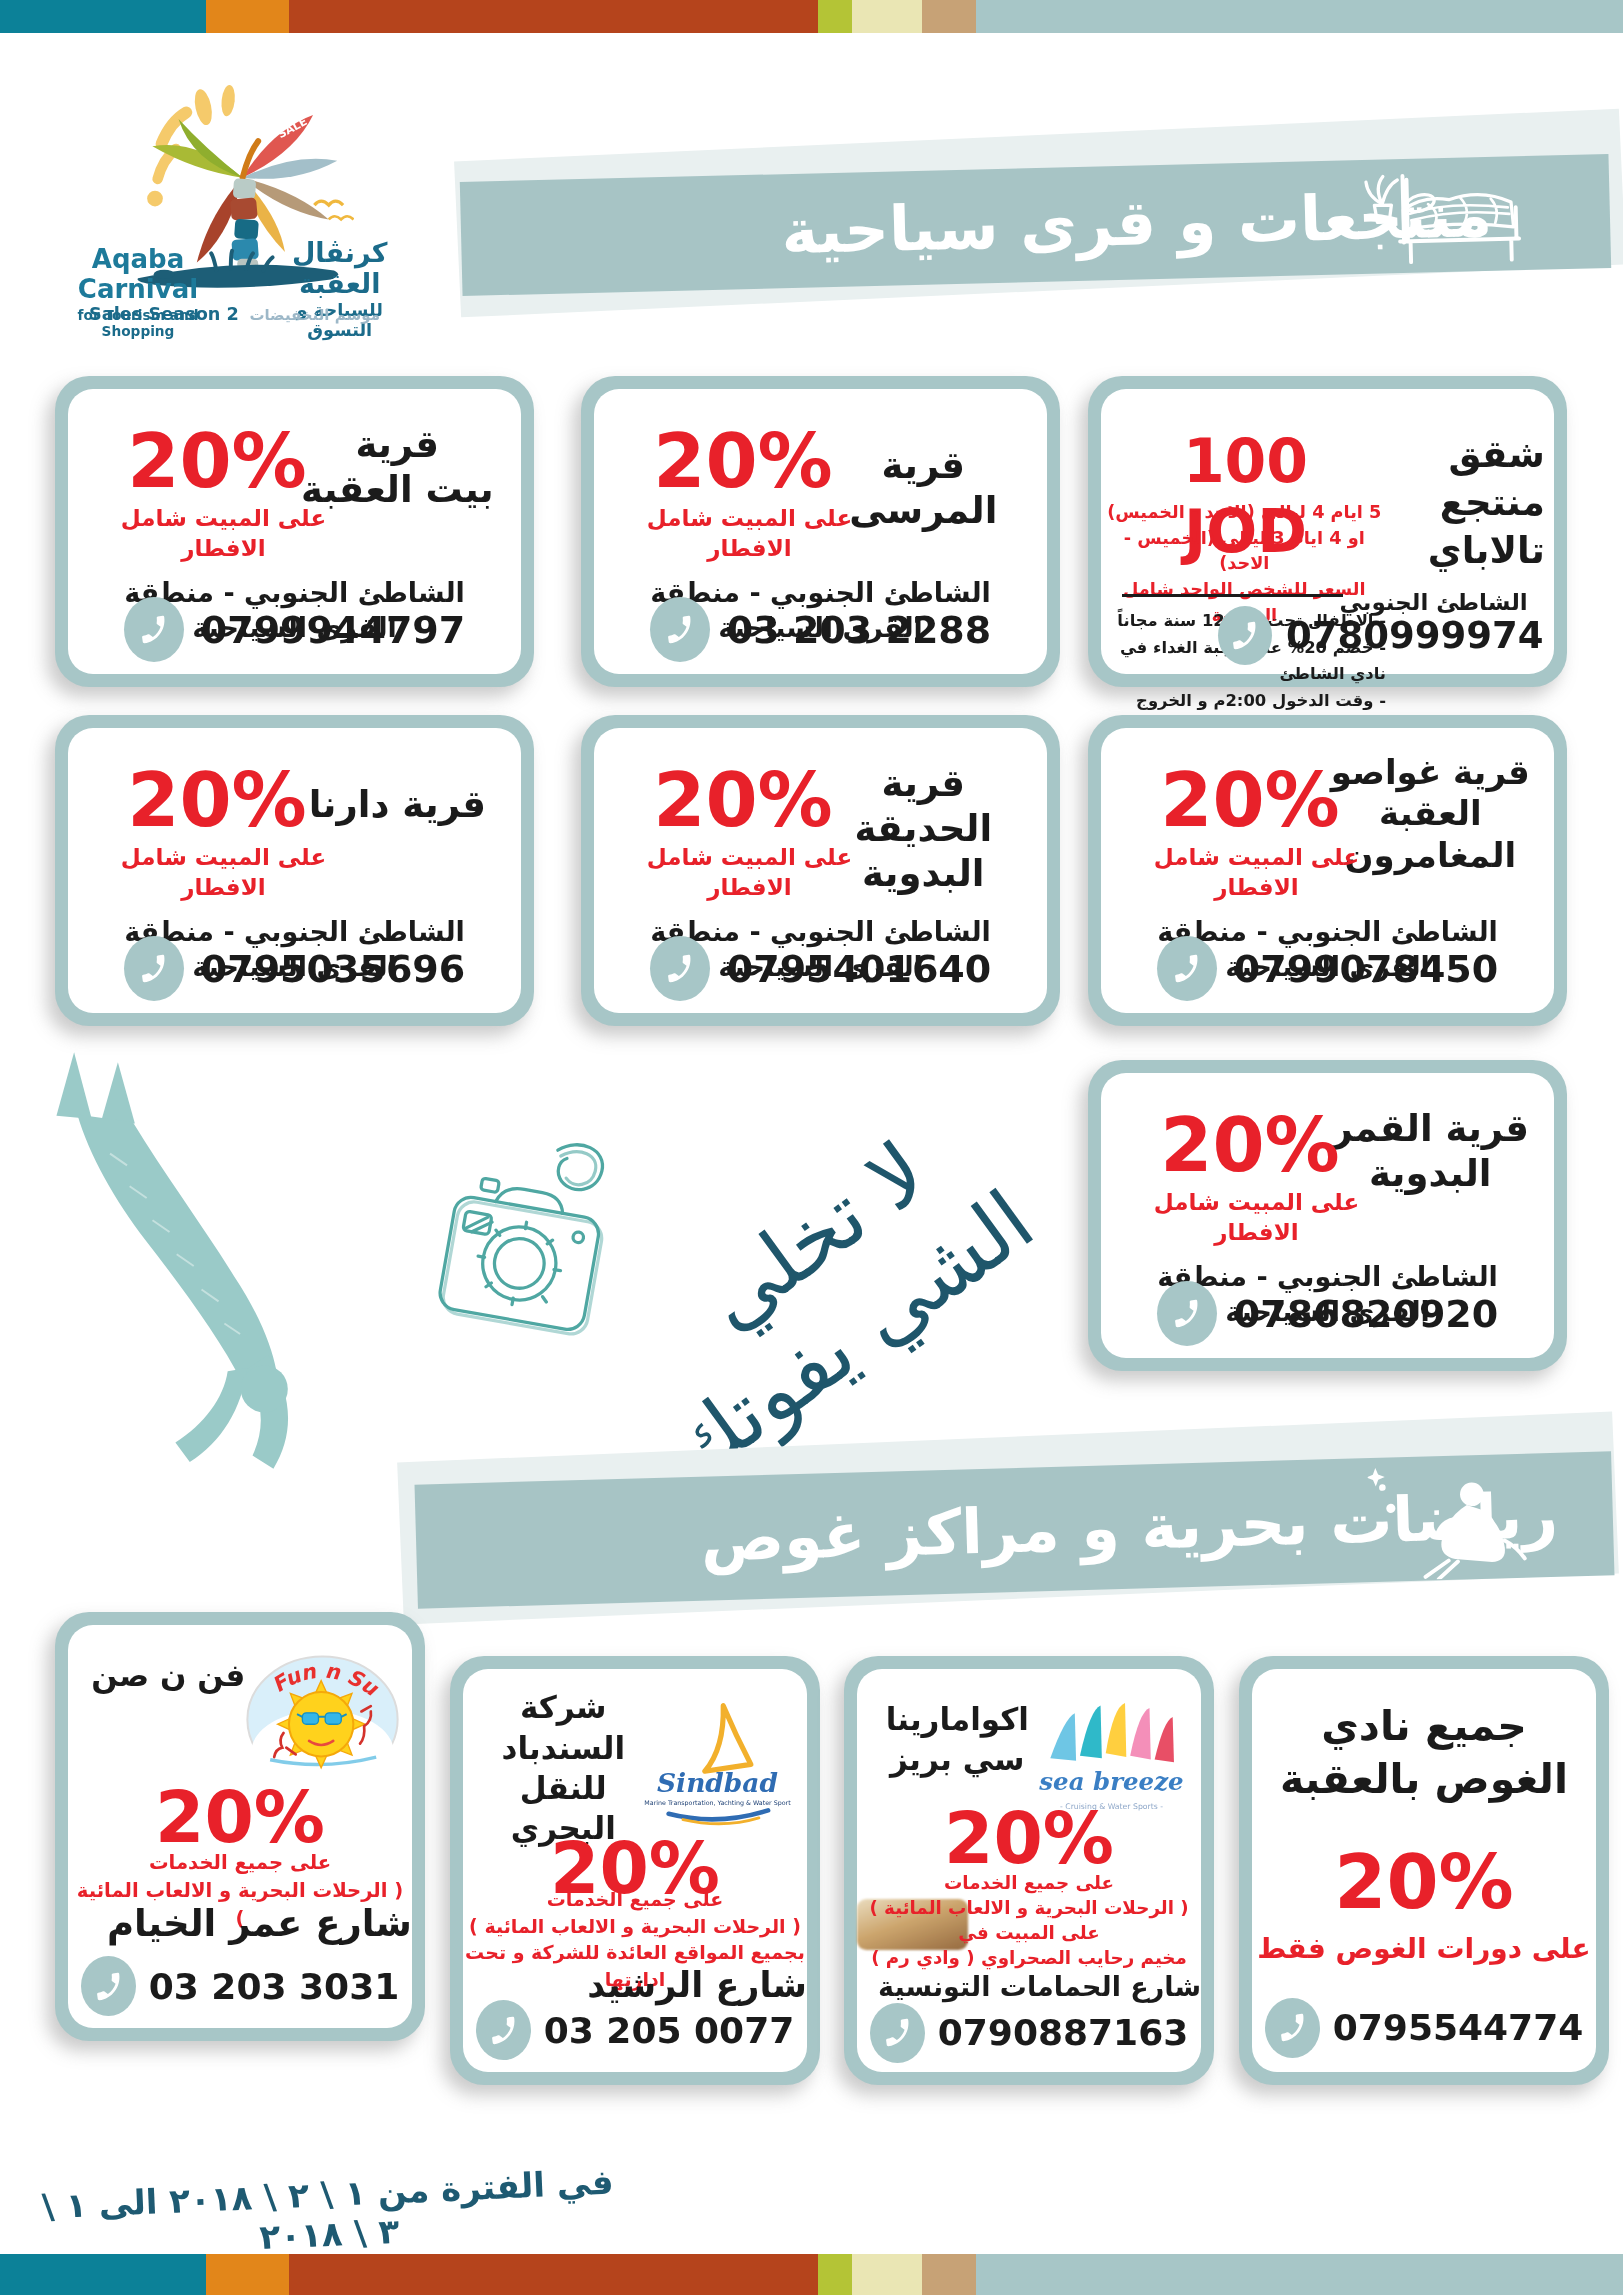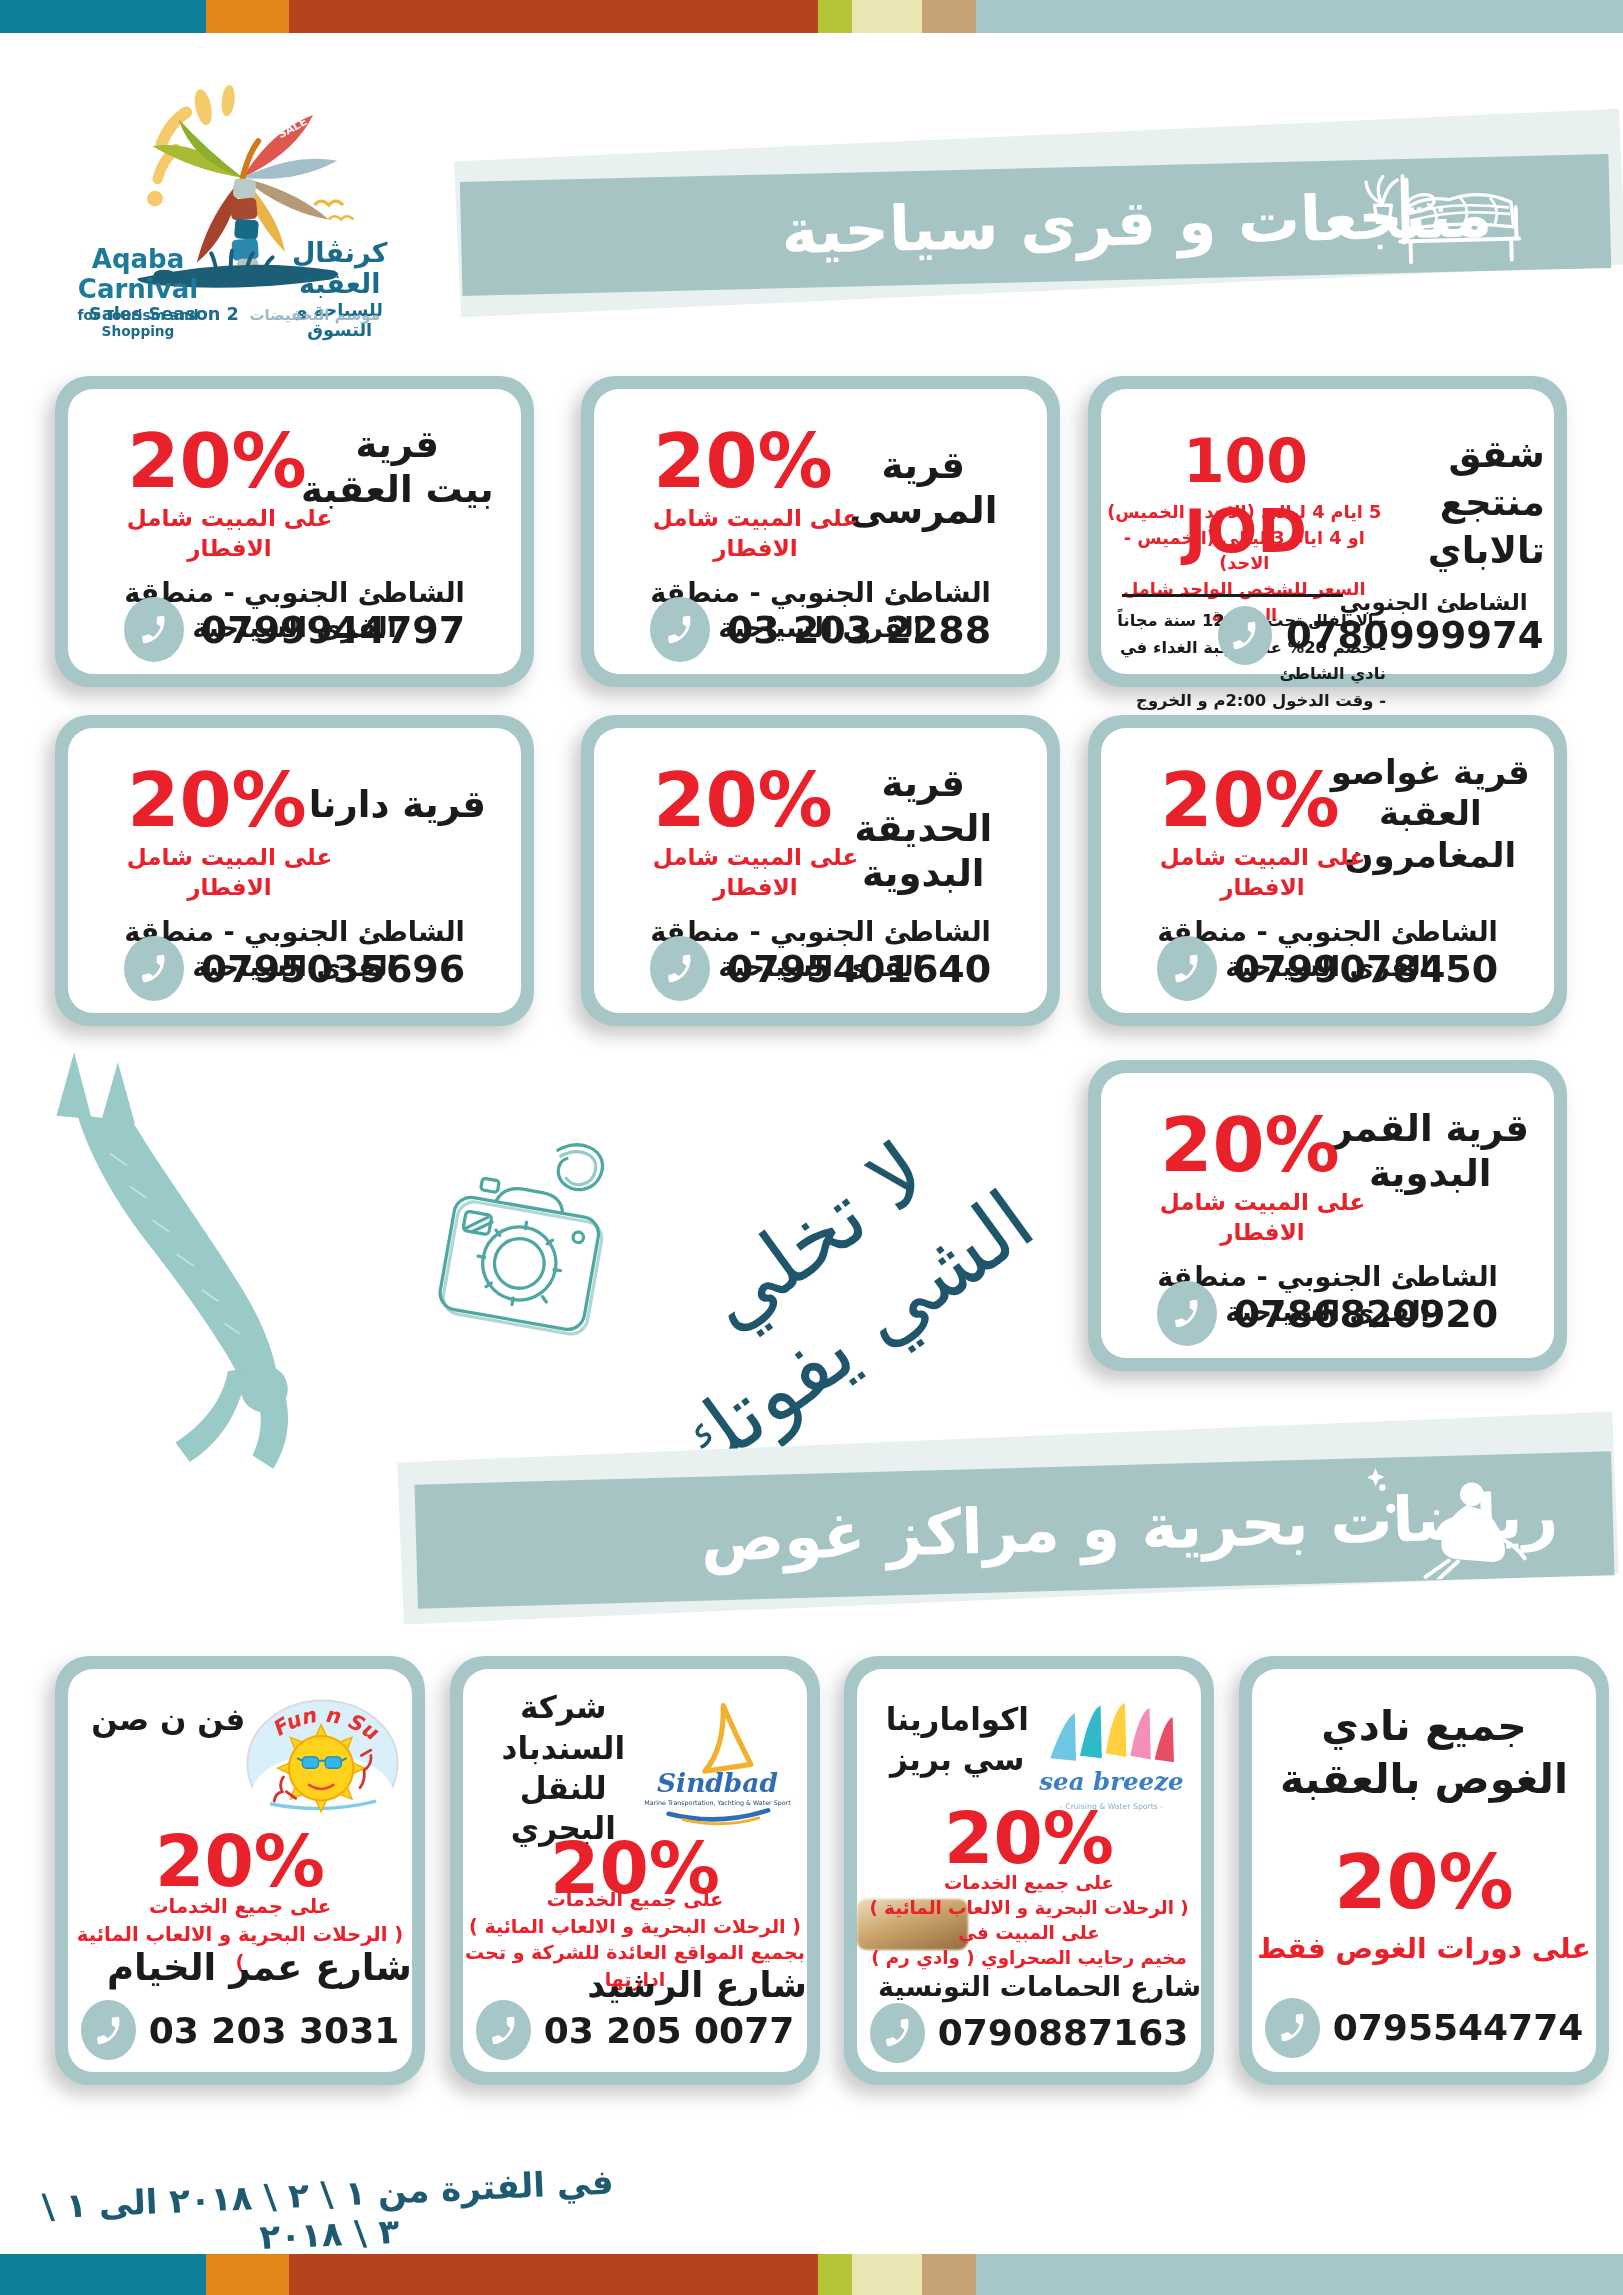--- a/index.html
+++ b/index.html
@@ -47,21 +47,21 @@
         box-shadow:-7.9px 9.2px 17px rgba(118,118,118,.38)}
   .cinner{position:relative;width:100%;height:100%;background:#fff;border-radius:25px}
   .rcard{width:479px;height:311px}
   .mcard{width:370px;height:429px}
   
   .rc-name{position:absolute;top:33px;right:15.7px;width:216px;text-align:center;font-weight:bold;
            font-size:37px;line-height:1.22;color:var(--ink);white-space:pre-line;direction:rtl}
   .rc-name.one{top:54px}
   .rc-name.tight{top:23.6px;font-size:34px}
   .rc-disc{position:absolute;top:27.5px;left:38px;width:222px;text-align:center;font-weight:bold;font-size:75px;color:var(--red)}
-  .rc-disc-note{position:absolute;top:115px;left:24px;width:275px;text-align:center;font-weight:bold;
+  .rc-disc-note{position:absolute;top:115px;left:18px;width:275px;text-align:center;font-weight:bold;
                 font-size:23px;color:var(--red);direction:rtl;line-height:1.3}
   .rc-loc{position:absolute;top:186px;left:13px;right:13px;text-align:center;font-weight:bold;
           font-size:27px;color:var(--ink);direction:rtl;line-height:1.3}
   .rc-phone{position:absolute;bottom:11.8px;left:0;right:0;display:flex;justify-content:center;align-items:center;gap:17px;direction:ltr}
   .pbadge{width:60px;height:65px;background:var(--pale);border-radius:50%;display:flex;align-items:center;justify-content:center;flex:0 0 auto}
   .pbadge svg{width:33px;height:33px;transform:scaleX(-1) rotate(8deg)}
   .ph-num{font-size:38px;font-weight:bold;color:var(--ink)}
   
   .tb-name{position:absolute;top:42px;right:9.2px;width:225px;text-align:right;font-weight:bold;
            font-size:37px;line-height:1.3;white-space:pre-line;direction:rtl;color:var(--ink)}
@@ -378,21 +378,21 @@
       <g class="sk" stroke-width="6">
         <path d="M120 158 L84 182 M134 160 L104 186"></path>
         <path d="M148 92 Q128 104 124 124 M206 130 Q224 140 236 158"></path>
       </g>
       <g class="sk" stroke-width="3" opacity=".85">
         <path d="M130 100 l30 22 M124 116 l34 24 M122 134 l36 22 M144 84 l28 20"></path>
       </g>
     </svg>
   </div>
 
-  <div class="card mcard" style="left:55px;top:1656px">
+  <div class="card mcard" style="left:55px;top:1612px">
     <div class="cinner cA">
       <div class="mc-name one">فن ن صن</div>
       <svg class="mc-logo" viewBox="0 0 240 210">
         <ellipse cx="120" cy="108" rx="112" ry="94" fill="#d9effa" stroke="#dcdcdc" stroke-width="3"></ellipse>
         <ellipse cx="120" cy="156" rx="106" ry="62" fill="#fff"></ellipse>
         <path d="M42 168 Q120 184 200 164" stroke="#4db6e0" stroke-width="5" fill="none" opacity=".7"></path>
         <g>
           <g transform="rotate(0 118 115)">
               <polygon points="118,50 108,72 128,72" fill="#ffd21c" stroke="#f5a80a" stroke-width="2"></polygon>
             </g>

